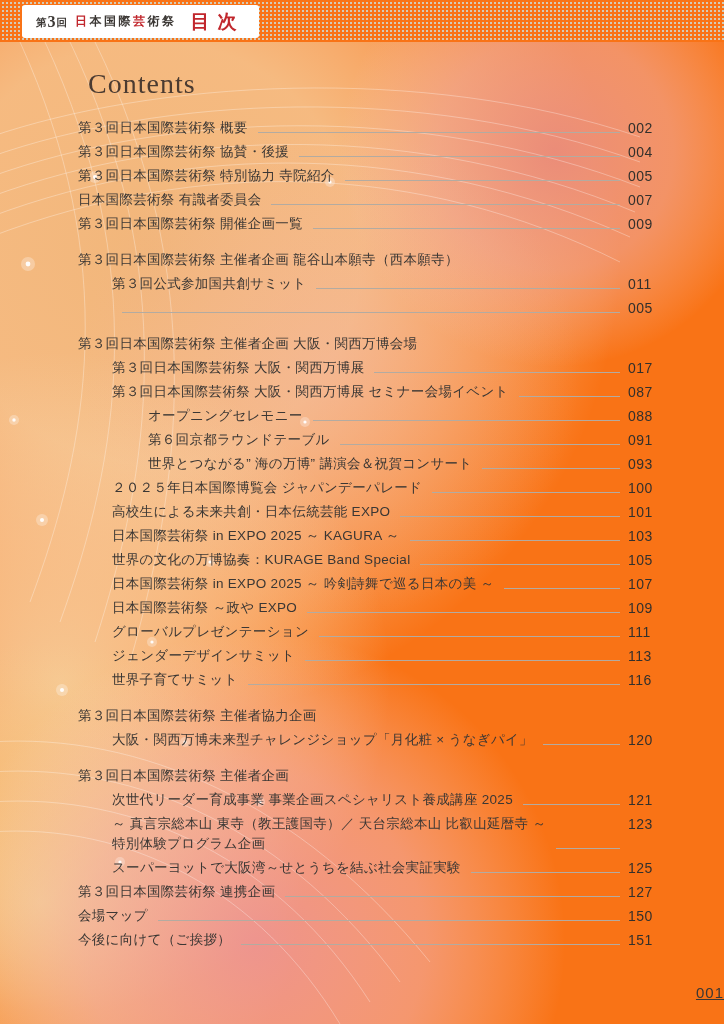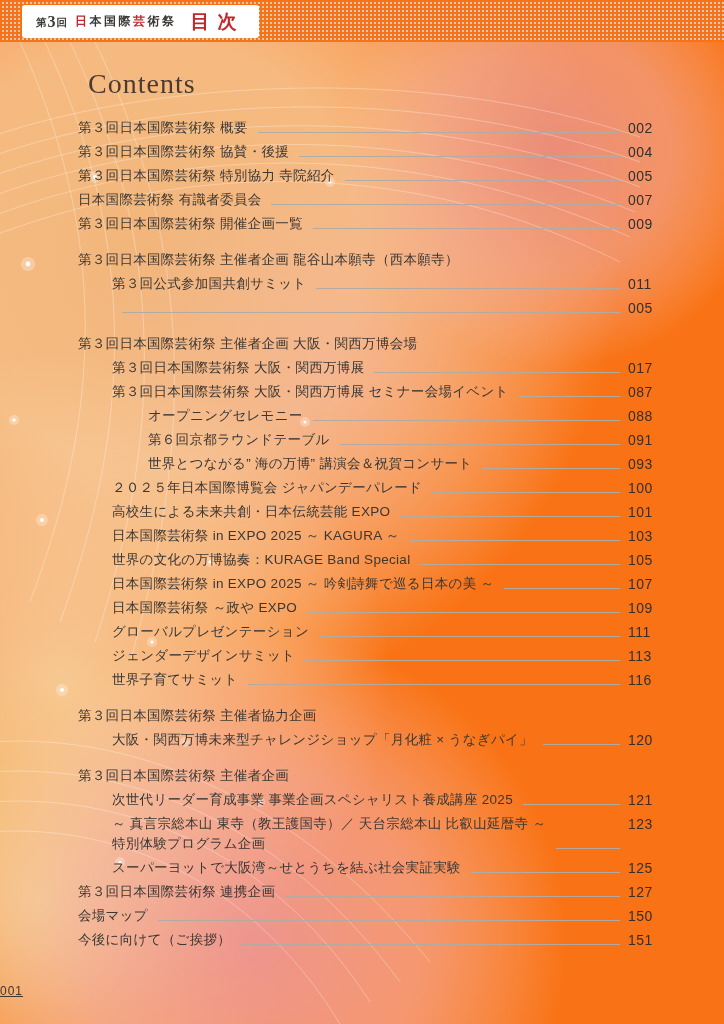--- a/index.html
+++ b/index.html
@@ -44,22 +44,22 @@
   .row{display:flex;margin-bottom:4px;min-height:20px;}
   .row .t{line-height:20px;}
   .row .t div{line-height:20px;}
   .row .leader{flex:1;border-bottom:1px solid #b3aba1;margin:0 8px 5px 10px;min-width:18px;}
   .row .pg{width:34px;line-height:20px;font-size:14px;letter-spacing:.5px;color:#33302c;}
   .row.gap{margin-bottom:16px;}
   .lvl1{padding-left:34px;}
   .lvl2{padding-left:70px;}
   
   .footer-page{
-    position:absolute;top:984px;left:0;right:0;text-align:left;
-    font-size:12px;letter-spacing:1px;color:#3b3734;text-decoration:underline;
+    position:absolute;top:984px;left:0;right:0;text-align:right;
+    font-size:15px;letter-spacing:1px;color:#3b3734;text-decoration:underline;
   }
 </style>
 </head>
 <body>
 
 <div class="page">
 
   <svg class="art" width="724" height="982" viewBox="0 0 724 982" aria-hidden="true">
     <defs>
       <radialGradient id="gPeach">

